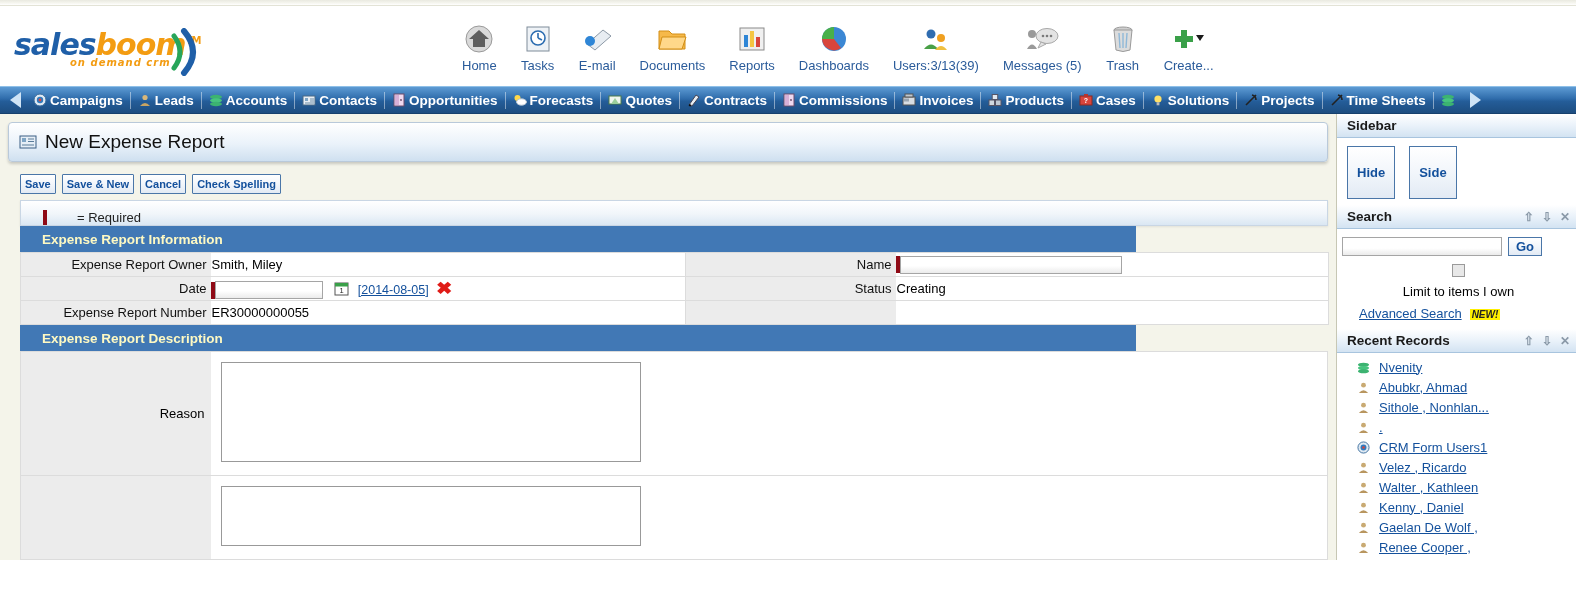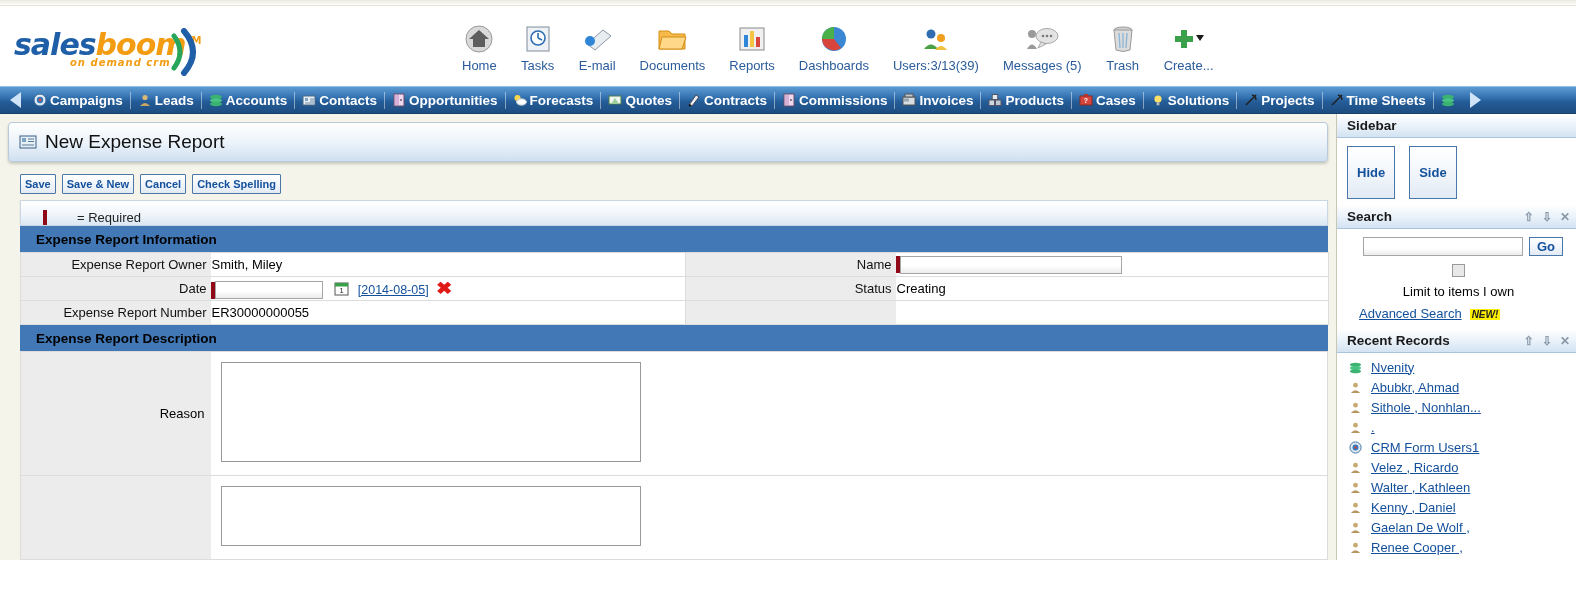--- a/index.html
+++ b/index.html
@@ -182,28 +182,28 @@
   .req-mark {
     width: 4px; height: 15px;
     background: #8f0a16;
     margin-right: 6px;
   }
   .req-text { font-size: 13px; color: #222; }
 
   
   .sec-head {
     margin-left: 12px;
-    width: 1308px;
+    width: 1116px;
     height: 26px;
     background: #4178b5;
-    color: #000000;
+    color: #fef9c3;
     font-weight: bold;
     font-size: 13.5px;
     display: flex; align-items: center;
-    padding-left: 16px;
+    padding-left: 22px;
   }
 
   
   .form-tbl {
     margin-left: 12px;
     width: 1308px;
     border-collapse: collapse;
     table-layout: fixed;
   }
   .form-tbl td {
@@ -317,21 +317,21 @@
   .sb-btn-row { display: flex; gap: 14px; padding: 8px 10px 6px 10px; }
   .sb-small-btn {
     border: 1px solid #4a76a8;
     background: linear-gradient(to bottom,#ffffff 0%, #f2f6fb 50%, #e2eaf4 100%);
     color: #13509c;
     font-weight: bold;
     font-size: 13px;
     padding: 18px 9px;
     cursor: pointer;
   }
-  .sb-search-row { display: flex; gap: 6px; align-items: center; padding: 8px 10px 4px 26px; }
+  .sb-search-row { display: flex; gap: 6px; align-items: center; padding: 8px 10px 4px 5px; }
   .sb-search-input {
     width: 160px; height: 19px;
     border: 1px solid #a5a5a5;
     background: linear-gradient(to bottom,#ffffff 0%,#ffffff 60%,#ebebeb 100%);
     font-size: 12px;
     padding: 0 3px;
     outline: none;
   }
   .sb-go {
     border: 1px solid #4a76a8;
@@ -349,21 +349,21 @@
   .adv-link { color: #13509c; text-decoration: underline; font-size: 13px; cursor: pointer; }
   .new-badge {
     background: #ffef00;
     color: #222;
     font-weight: bold;
     font-size: 10px;
     font-style: italic;
     padding: 0 2px;
     margin-left: 8px;
   }
-  .rec-list { padding: 4px 0 6px 0; }
+  .rec-list { padding: 4px 0 6px 0; margin-left: 8px; }
   .rec-item {
     display: flex; align-items: center;
     gap: 8px;
     padding: 1px 0 1px 10px;
     height: 20px;
   }
   .rec-icon { width: 16px; display:flex; justify-content:center; flex:0 0 16px;}
   .rec-link {
     color: #13509c;
     text-decoration: underline;

